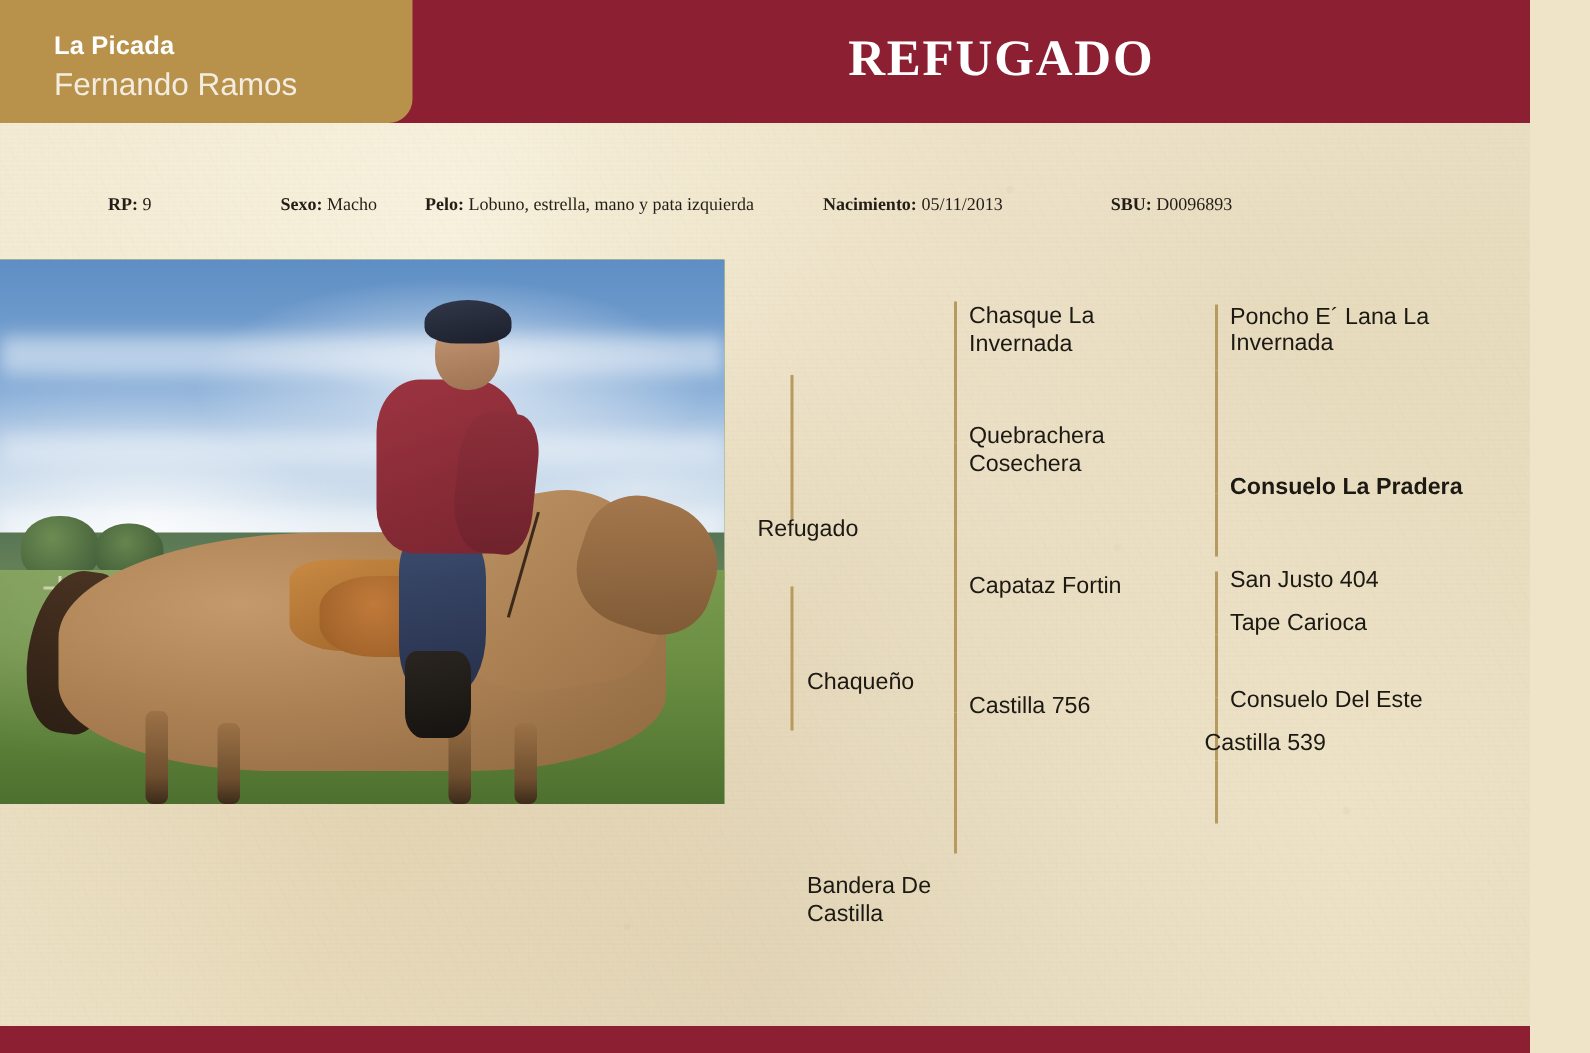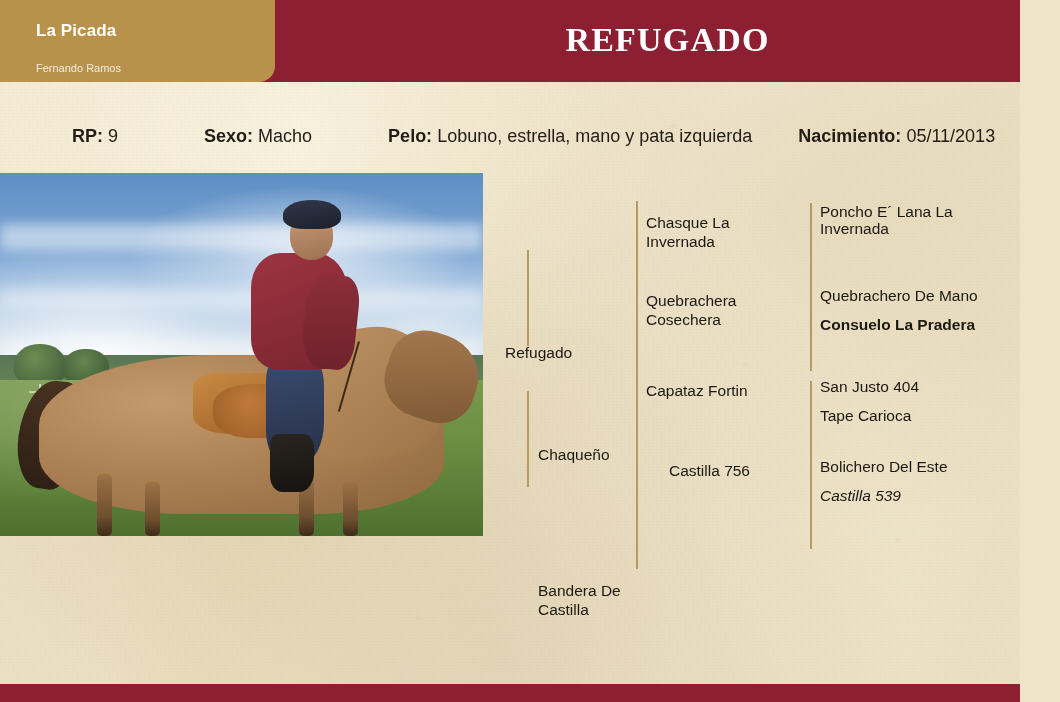--- a/index.html
+++ b/index.html
@@ -67,24 +67,24 @@
   }
   .brand-title {
     color: #ffffff;
     font-size: 17px;
     font-weight: bold;
     letter-spacing: .1px;
     line-height: 21px;
   }
   .brand-sub {
     color: #f3ece0;
-    font-size: 11px;
+    font-size: 21px;
     font-weight: normal;
     line-height: 22px;
-    margin-top: 16px;
+    margin-top: 5px;
   }
   .horse-title {
     position: absolute;
     top: 0; left: 275px;
     width: 785px;
     height: 82px;
     display: flex;
     align-items: center;
     justify-content: center;
     color: #ffffff;
@@ -97,28 +97,29 @@
 
   
   .info-row {
     position: absolute;
     top: 124px; left: 0;
     width: 1060px;
     height: 24px;
     display: flex;
     align-items: center;
     color: #221d16;
-    font-size: 18px;
+    font-size: 12px;
+    font-family: Liberation Serif, serif;
   }
   .info-item { white-space: nowrap; }
   .info-item .lbl { font-weight: bold; }
   .info-item .val { font-weight: normal; }
   .i-rp   { margin-left: 72px; }
   .i-sexo { margin-left: 86px; }
-  .i-pelo { margin-left: 76px; }
+  .i-pelo { margin-left: 32px; }
   .i-nac  { margin-left: 46px; }
   .i-sbu  { margin-left: 72px; }
 
   
   .photo {
     position: absolute;
     top: 173px; left: 0;
     width: 483px;
     height: 363px;
     overflow: hidden;
@@ -312,41 +313,41 @@
   
   .l-g1      { left: 32px; top: 77px; height: 96px; }
   .l-g1b     { left: 32px; top: 218px; height: 96px; }
   .n-g1-0 { left: 43px; top: 272px; }
   .n-g1-1 { left: 43px; top: 408px; }
   
   .l-g2a { left: 141px; top: 28px;  height: 94px; }
   .l-g2b { left: 141px; top: 122px; height: 94px; }
   .l-g2c { left: 141px; top: 208px; height: 94px; }
   .l-g2d { left: 141px; top: 302px; height: 94px; }
-  .n-g2-0 { left: 151px; top: 40px; }
-  .n-g2-1 { left: 151px; top: 118px; }
+  .n-g2-0 { left: 151px; top: 28px; }
+  .n-g2-1 { left: 151px; top: 108px; }
   .n-g2-2 { left: 151px; top: 208px; }
-  .n-g2-3 { left: 151px; top: 288px; margin-left: 23px; }
+  .n-g2-3 { left: 151px; top: 288px; }
   
   .l-g3a { left: 315px; top: 30px;  height: 44px; }
   .l-g3b { left: 315px; top: 74px;  height: 42px; }
   .l-g3c { left: 315px; top: 114px; height: 42px; }
   .l-g3d { left: 315px; top: 156px; height: 42px; }
   .l-g3e { left: 315px; top: 208px; height: 42px; }
   .l-g3f { left: 315px; top: 250px; height: 42px; }
   .l-g3g { left: 315px; top: 292px; height: 42px; }
   .l-g3h { left: 315px; top: 334px; height: 42px; }
   .n-g3-0 { left: 325px; top: 30px; line-height: 17px; }
   .n-g3-1 { left: 325px; top: 73px; }
   .n-g3-2 { left: 325px; top: 113px; }
   .n-g3-3 { left: 325px; top: 142px; font-weight: bold; }
   .n-g3-4 { left: 325px; top: 204px; }
   .n-g3-5 { left: 325px; top: 233px; }
   .n-g3-6 { left: 325px; top: 284px; }
-  .n-g3-7 { left: 325px; top: 313px; font-style: italic; }
+  .n-g3-7 { left: 308px; top: 313px; }
 
   
   .caption {
     position: absolute;
     top: 598px; left: 0;
     width: 1060px;
     text-align: center;
     font-size: 12.5px;
     color: #241e16;
     letter-spacing: -0.15px;
@@ -455,23 +456,22 @@
     <div class="ped-line l-g3a"></div>
     <div class="ped-line l-g3b"></div>
     <div class="ped-line l-g3c"></div>
     <div class="ped-line l-g3d"></div>
     <div class="ped-line l-g3e"></div>
     <div class="ped-line l-g3f"></div>
     <div class="ped-line l-g3g"></div>
     <div class="ped-line l-g3h"></div>
     <div class="ped-node n-g3-0">Poncho E´ Lana La
 Invernada</div>
-    <div class="ped-node n-g3-2">Quebrachero De Mano</div>
     <div class="ped-node n-g3-3">Consuelo La Pradera</div>
     <div class="ped-node n-g3-4">San Justo 404</div>
     <div class="ped-node n-g3-5">Tape Carioca</div>
-    <div class="ped-node n-g3-6">Bolichero Del Este</div>
+    <div class="ped-node n-g3-6">Consuelo Del Este</div>
     <div class="ped-node n-g3-7">Castilla 539</div>
   </div>
 
 
   <div class="footer-band"></div>
 </div>
 
 </body></html>

